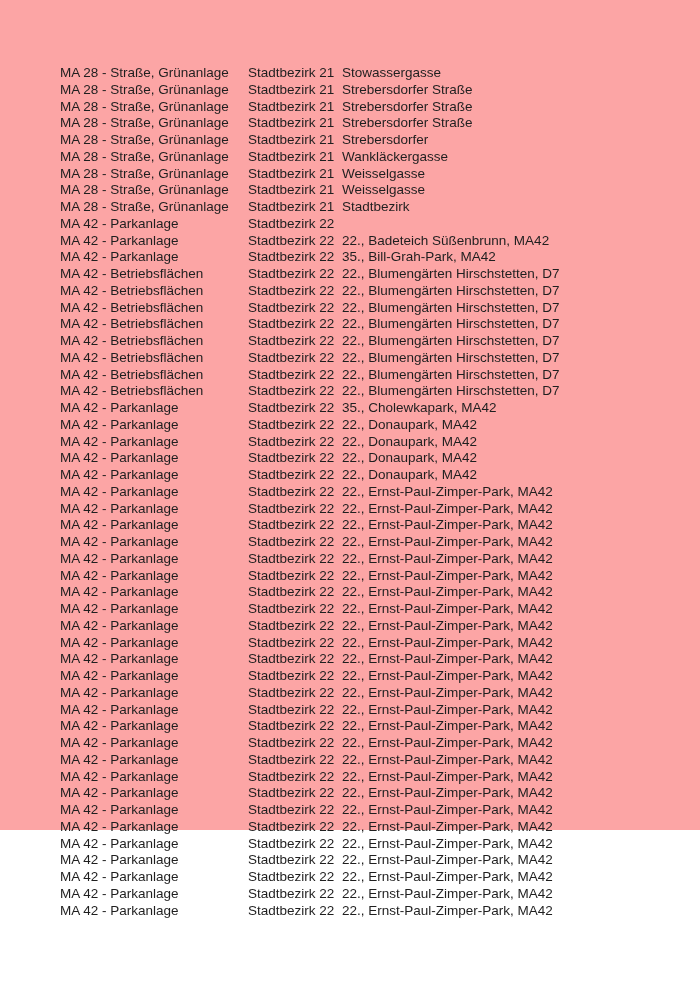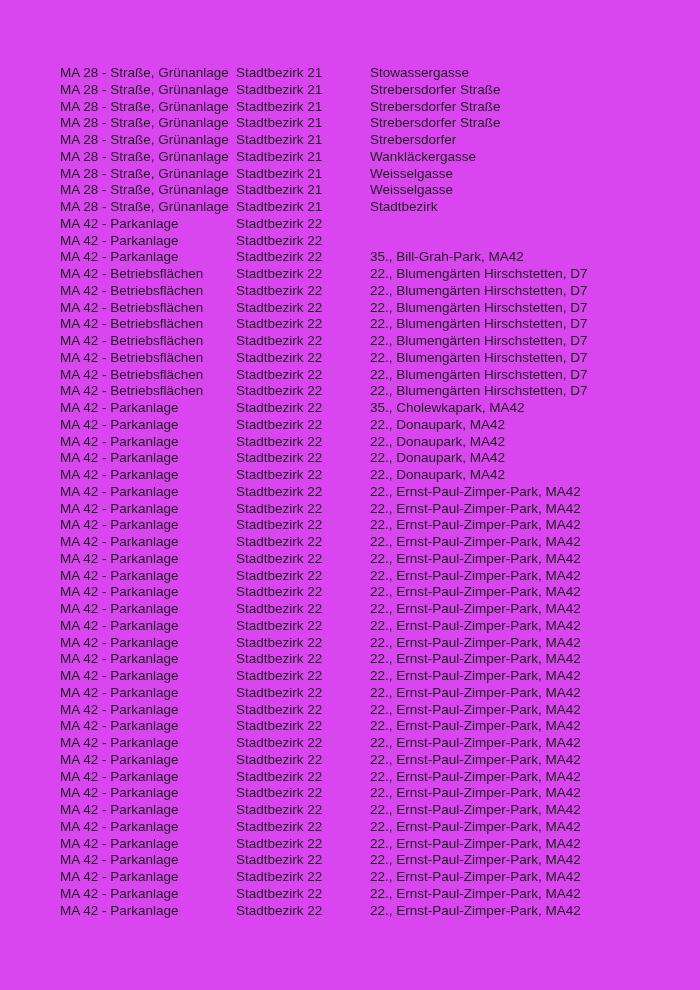--- a/index.html
+++ b/index.html
@@ -9,40 +9,40 @@
   body {
     width: 700px;
     height: 990px;
     background: #ffffff;
     font-family: "Liberation Sans", sans-serif;
     overflow: hidden;
   }
   .page {
     position: relative;
     width: 700px;
-    height: 990px;
-    background: #d946ef;
+    height: 830px;
+    background: #fca5a5;
   }
   .table {
     position: absolute;
     left: 60px;
     top: 65px;
   }
   .row {
     display: flex;
     height: 16.75px;
     line-height: 16.75px;
     font-size: 13.5px;
     color: #1f1f1f;
     white-space: nowrap;
   }
   .col { display: block; }
   .c-org      { flex: 0 0 176px; width: 176px; }
-  .c-district { flex: 0 0 94px;  width: 94px;  }
-  .c-location { flex: 0 0 auto; margin-left: 40px; }
+  .c-district { flex: 0 0 94px;  width: 94px; margin-left: 12px;  }
+  .c-location { flex: 0 0 auto; }
 </style>
 </head>
 <body style="background: rgb(255, 255, 255);">
 
 <div class="page">
   <div class="table" id="facility-table" style="color: rgb(31, 31, 31);">
   <div class="row">
     <span class="col c-org">MA 28 - Straße, Grünanlage</span>
     <span class="col c-district">Stadtbezirk 21</span>
     <span class="col c-location">Stowassergasse</span>
@@ -97,20 +97,21 @@
   </div>
 
   <div class="row">
     <span class="col c-org">MA 42 - Parkanlage</span>
     <span class="col c-district">Stadtbezirk 22</span>
   </div>
 
   <div class="row">
     <span class="col c-org">MA 42 - Parkanlage</span>
     <span class="col c-district">Stadtbezirk 22</span>
+    <span class="col c-location">22., Badeteich Süßenbrunn, MA42</span>
   </div>
 
   <div class="row">
     <span class="col c-org">MA 42 - Parkanlage</span>
     <span class="col c-district">Stadtbezirk 22</span>
     <span class="col c-location">35., Bill-Grah-Park, MA42</span>
   </div>
 
   <div class="row">
     <span class="col c-org">MA 42 - Betriebsflächen</span>

